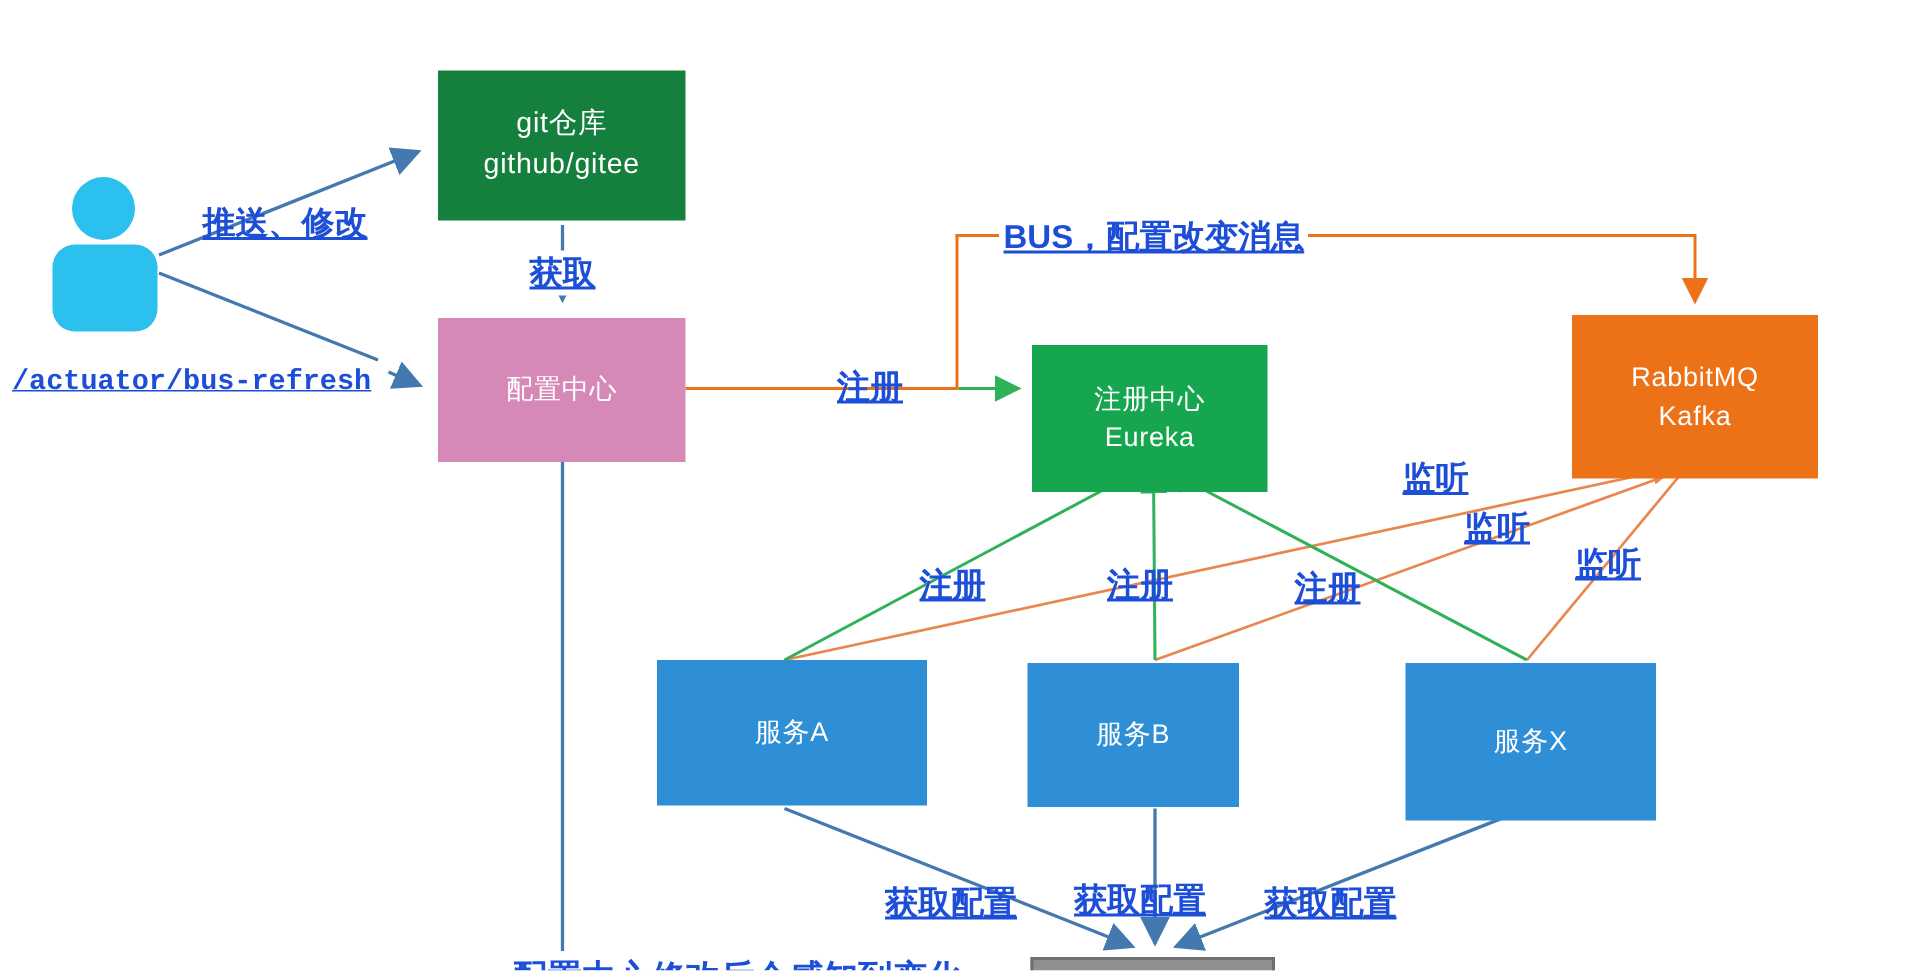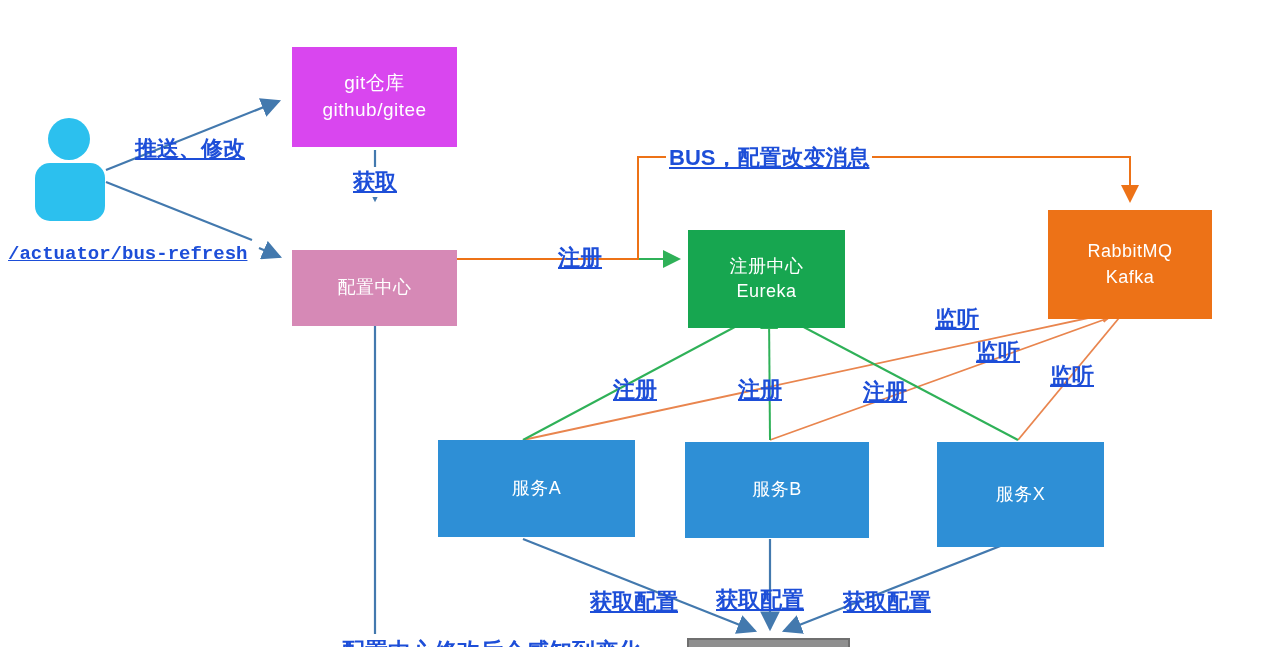--- a/index.html
+++ b/index.html
@@ -6,27 +6,27 @@
   #stage{
     position:relative;width:1280px;height:647px;overflow:hidden;background:#ffffff;
     font-family:"Liberation Sans","DejaVu Sans",sans-serif;
   }
   #wires{position:absolute;left:0;top:0;width:1280px;height:647px;}
   .node{
     position:absolute;display:flex;flex-direction:column;align-items:center;justify-content:center;
     color:#ffffff;text-align:center;line-height:1.4;font-size:18px;letter-spacing:.5px;
   }
   .node span{display:block;}
-  .node.git{left:292px;top:47px;width:165px;height:100px;background:#d946ef;font-size:19px;}
-  .node.config{left:292px;top:212px;width:165px;height:76px;background:#d689b6;margin-top:38px;}
+  .node.git{left:292px;top:47px;width:165px;height:100px;background:#15803d;font-size:19px;}
+  .node.config{left:292px;top:212px;width:165px;height:96px;background:#d689b6;}
   .node.eureka{left:688px;top:210px;width:157px;height:98px;background:#17a650;margin-top:20px;}
   .node.mq{left:1048px;top:210px;width:164px;height:109px;background:#ed7217;}
-  .node.svc{background:#2e8fd6;width:197px;height:97px;}
+  .node.svc{background:#2e8fd6;width:180px;height:97px;}
   .node.svcA{left:438px;top:440px;}
-  .node.svcB{left:685px;top:442px;width:184px;height:96px;}
+  .node.svcB{left:685px;top:442px;width:141px;height:96px;}
   .node.svcX{left:937px;top:442px;width:167px;height:105px;}
   .node.store{left:687px;top:638px;width:163px;height:26px;background:#8f8f8f;border:2px solid #6f6f6f;box-sizing:border-box;}
   .lbl{
     position:absolute;color:#1d4ed8;font-size:22px;font-weight:600;white-space:nowrap;text-decoration:underline;
   }
   .lbl.onwire{background:#ffffff;padding:0 3px;}
   .lbl.mono{font-family:"Liberation Mono","DejaVu Sans Mono",monospace;font-weight:600;font-size:19px;}
 </style>
 </head>
 <body>

